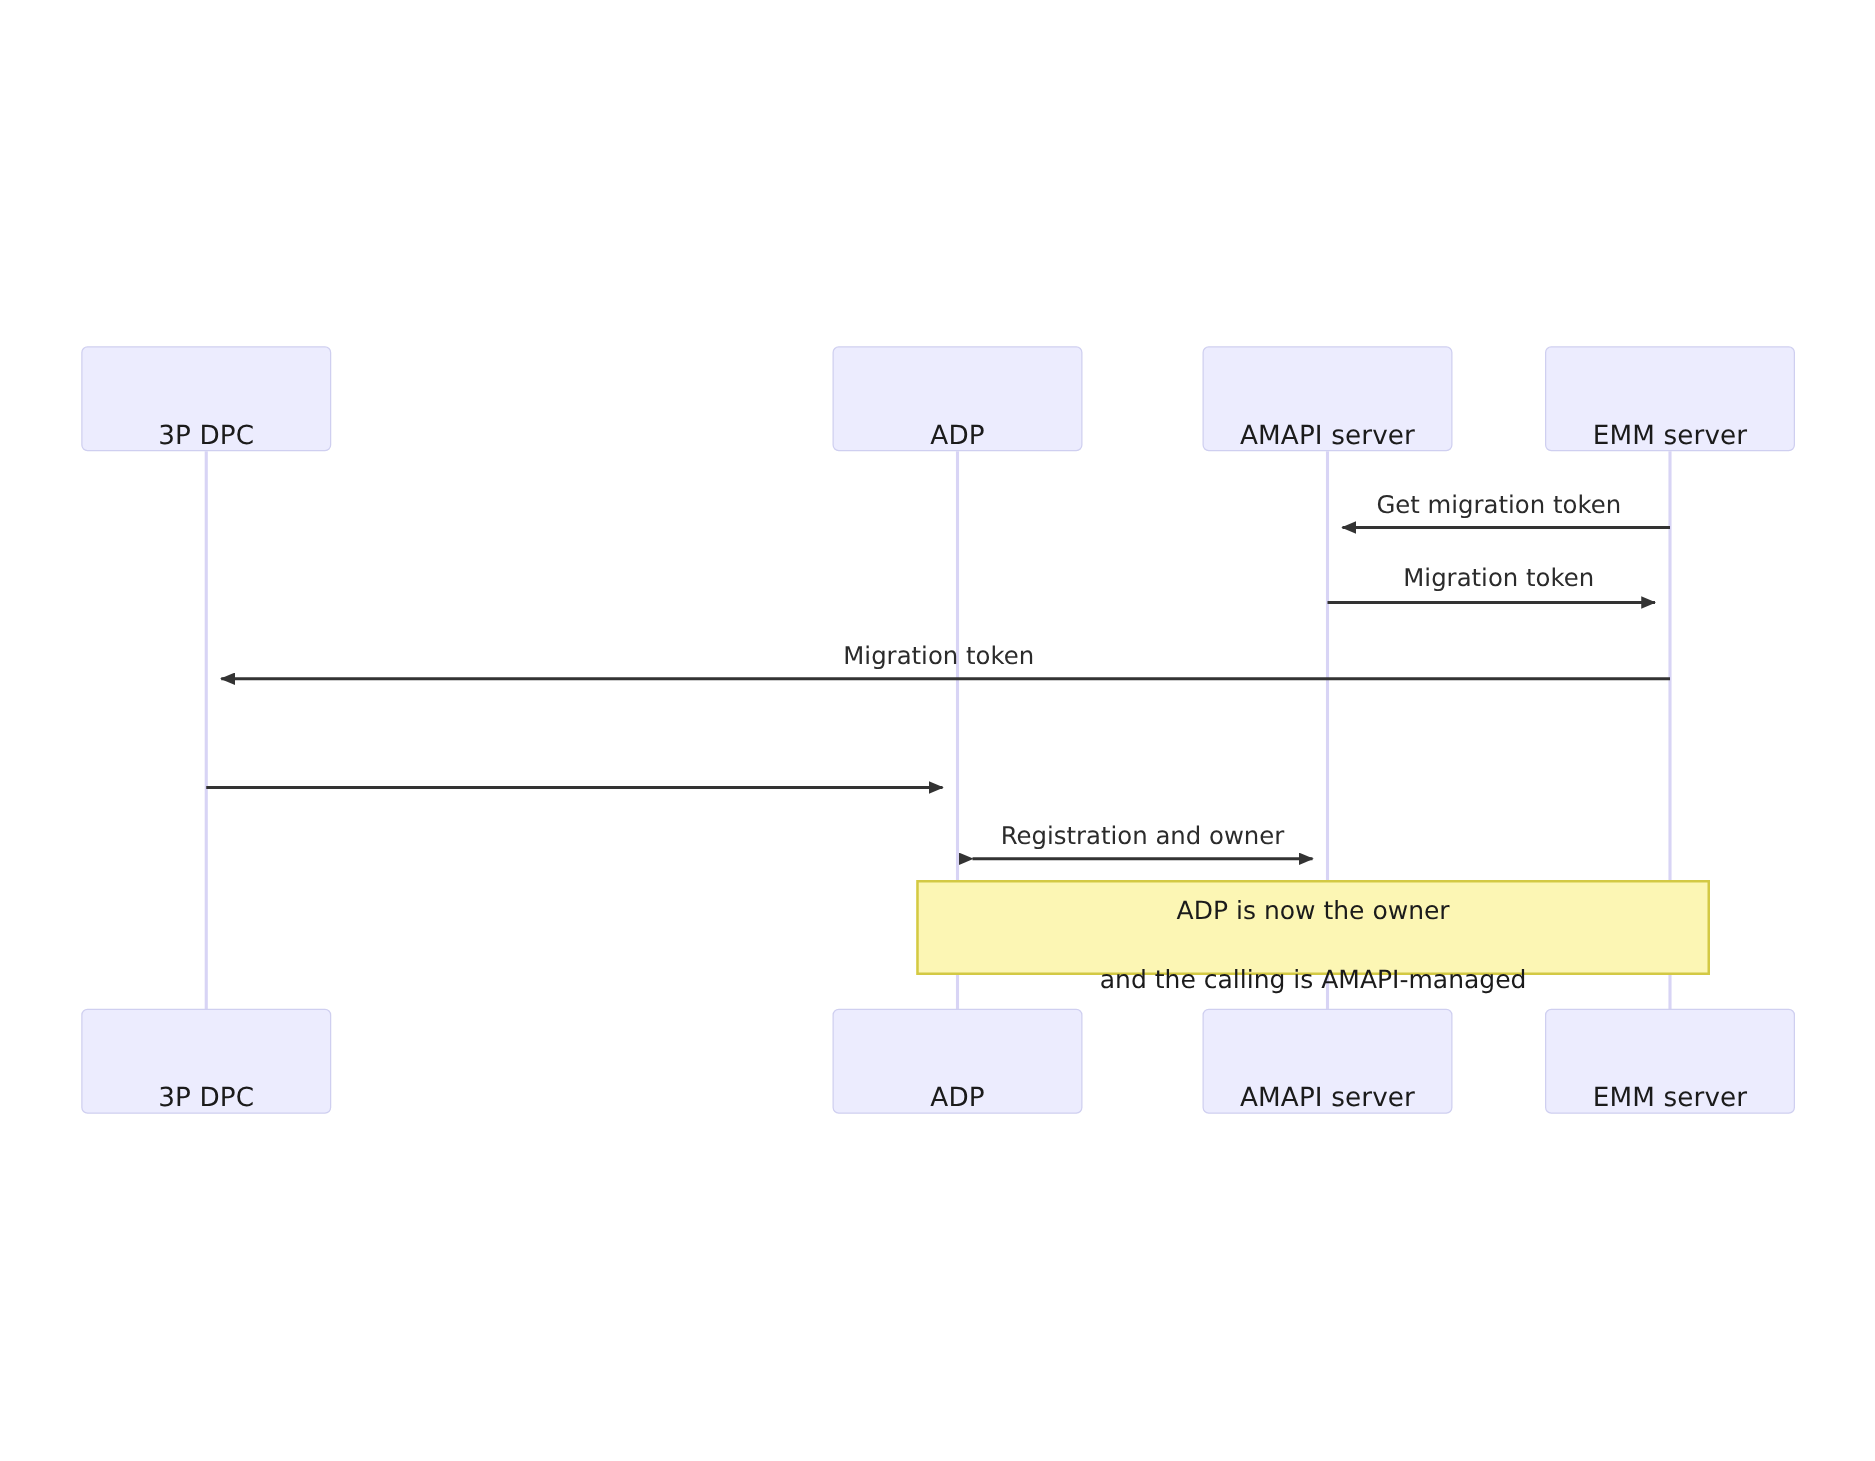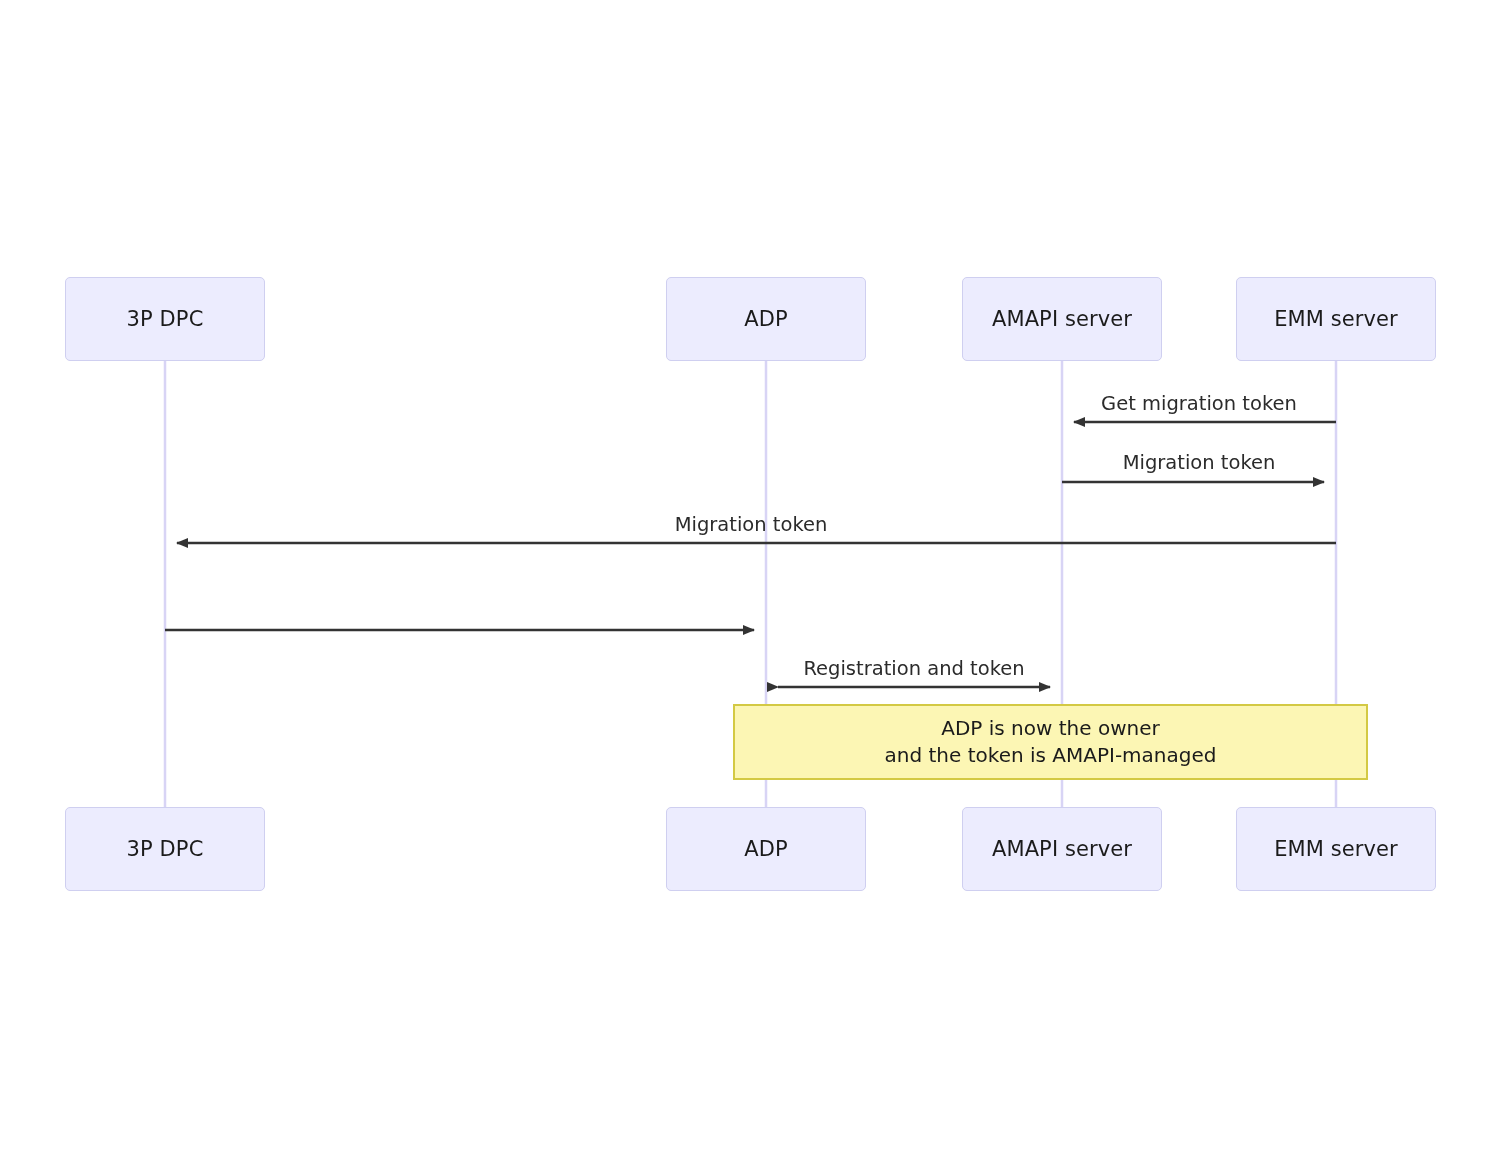--- a/index.html
+++ b/index.html
@@ -26,21 +26,21 @@
     width: 1500px;
     height: 1169px;
   }
   .actor-box {
     position: absolute;
     box-sizing: border-box;
     background: #ececfe;
     border: 1px solid #cfcff0;
     border-radius: 5px;
     display: flex;
-    align-items: center;
+    align-items: flex-end;
     justify-content: center;
     font-size: 21px;
     color: #1b1b1b;
     letter-spacing: 0.1px;
   }
   .note-box {
     position: absolute;
     box-sizing: border-box;
     background: #fcf6b4;
     border: 2px solid #d3c944;
@@ -54,21 +54,21 @@
     text-align: center;
   }
   .msg-label {
     position: absolute;
     font-size: 19.5px;
     line-height: 26px;
     color: #2b2b2b;
     white-space: pre-line;
     transform: translateX(-50%);
   }
-  .note-line { display: block; }
+  .note-line { display: block; margin-top: 28px; }
 </style>
 </head>
 <body>
 
 <div id="diagram">
 
   <svg class="layer" viewBox="0 0 1500 1169" width="1500" height="1169" xmlns="http://www.w3.org/2000/svg">
     <defs>
       <marker id="arrowR" markerWidth="12" markerHeight="10" refX="11" refY="5" orient="auto" markerUnits="userSpaceOnUse">
         <path d="M0,0 L12,5 L0,10 z" fill="#333333"></path>
@@ -107,25 +107,25 @@
     <span>EMM server</span>
   </div>
 
   <div class="msg-label" style="left:1199px; top:391px;">Get migration token</div>
 
   <div class="msg-label" style="left:1199px; top:450px;">Migration token</div>
 
   <div class="msg-label" style="left:751px; top:512px;">Migration token</div>
 
 
-  <div class="msg-label" style="left:914px; top:656px;">Registration and token</div>
+  <div class="msg-label" style="left:914px; top:656px;">Registration and owner</div>
 
   <div class="note-box" style="left:733px; top:704px; width:635px; height:76px;">
     <span class="note-line">ADP is now the owner</span>
-    <span class="note-line">and the token is AMAPI-managed</span>
+    <span class="note-line">and the calling is AMAPI-managed</span>
   </div>
 
   <div class="actor-box" style="left:65px;  top:807px; width:200px; height:84px;">
     <span>3P DPC</span>
   </div>
   <div class="actor-box" style="left:666px; top:807px; width:200px; height:84px;">
     <span>ADP</span>
   </div>
   <div class="actor-box" style="left:962px; top:807px; width:200px; height:84px;">
     <span>AMAPI server</span>

